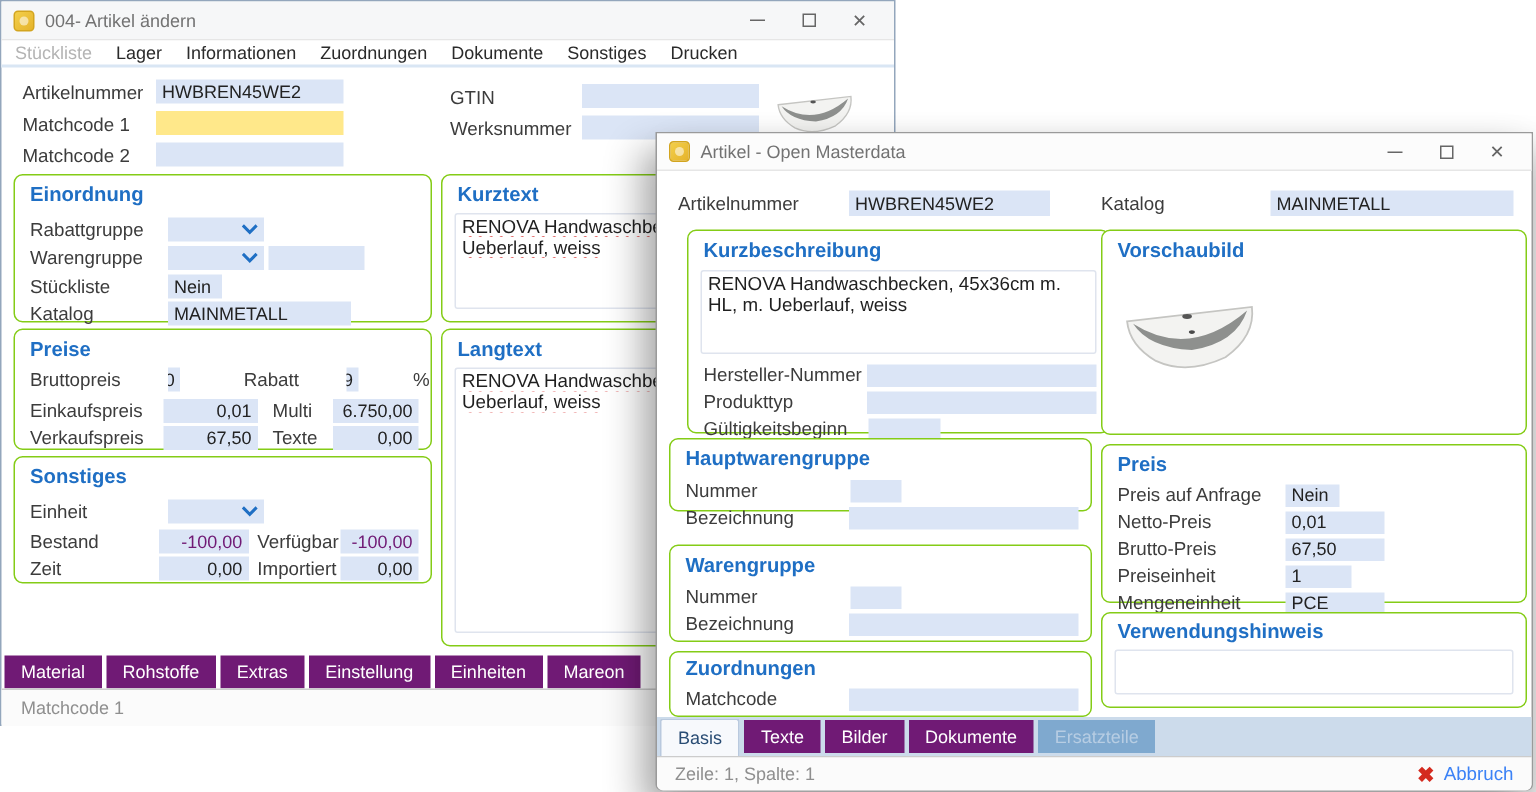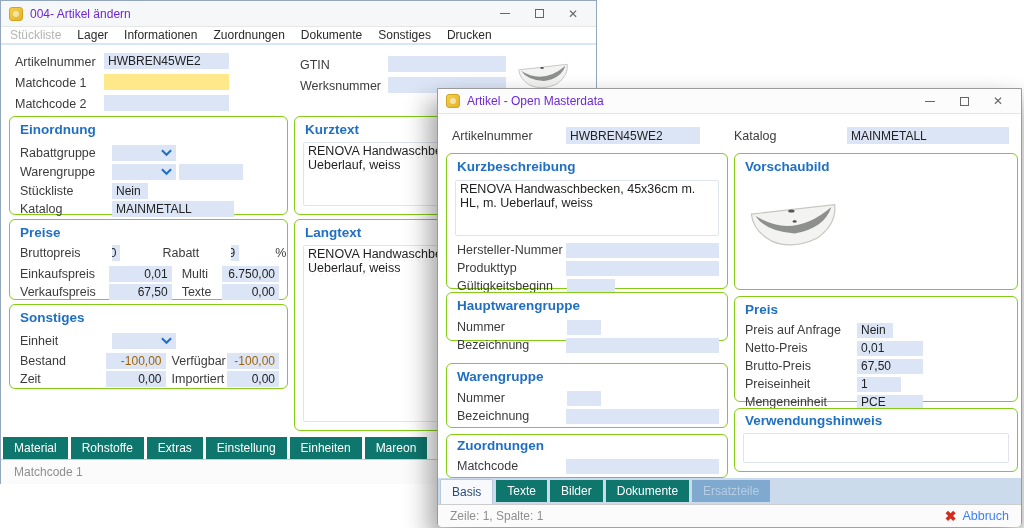--- a/index.html
+++ b/index.html
@@ -8,55 +8,55 @@
   .win { position:absolute; background:#fff; }
 
   
   .titlebar { display:flex; align-items:center; padding:0 6px 0 8px; background:#f6f7f8;
               border-bottom:1px solid #e6e6e6; }
   .appicon { width:14px; height:14px; border-radius:3px; flex:0 0 auto;
              background:linear-gradient(135deg,#f3cf4a,#e5b32b); border:1px solid #d3a51f;
              position:relative; }
   .appicon::after { content:""; position:absolute; left:3px; top:3px; width:6px; height:6px;
                     border-radius:50%; background:rgba(255,255,255,.55); }
-  .tb-title { margin-left:7px; font-size:12px; color:#6d28d9; white-space:nowrap; }
+  .tb-title { margin-left:7px; font-size:12px; color:#737373; white-space:nowrap; }
   .tb-controls { margin-left:auto; display:flex; }
   .tbtn { width:34px; height:20px; display:flex; align-items:center; justify-content:center;
           color:#666; font-size:12px; cursor:default; }
   .glyph-min { width:10px; height:1px; background:#666; display:block; }
   .glyph-max { width:9px; height:9px; border:1px solid #666; display:block; }
 
   
   .menu { display:flex; align-items:center; height:18px; padding-left:9px; gap:16px;
           background:#fff; border-bottom:2px solid #d9e6f4; }
   .mitem { font-size:12px; color:#2b2b2b; white-space:nowrap; }
   .mitem.disabled { color:#b4b4b4; }
 
   
   .lbl { font-size:12.5px; color:#3c3c3c; white-space:nowrap; }
   .fld { background:#dbe5f6; height:16px; font-size:12px; color:#222; display:flex;
          align-items:center; padding:0 4px; overflow:hidden; white-space:nowrap; }
   .fld.num { justify-content:flex-end; }
-  .fld.red { color:#a16207; }
+  .fld.red { color:#701a75; }
   .fld.yellow { background:#ffe88a; }
   .panel { position:absolute; background:#fff; border:1px solid #84cc16; border-radius:6px; }
   .ph { position:absolute; left:10px; top:5px; font-size:13.5px; font-weight:700; color:#1f6fc4; }
   .prow { position:absolute; display:flex; align-items:center; height:18px; left:10px; right:8px; }
   .chev { margin-left:auto; display:flex; align-items:center; }
   .txtarea { position:absolute; background:#fff; border:1px solid #dfe4ee; border-radius:2px;
              font-size:12.5px; color:#1f1f1f; padding:1px 4px; overflow:hidden; }
   .nowrapline { white-space:nowrap; overflow:hidden; display:block; }
   .misspelled { text-decoration:underline; text-decoration-style:wavy;
                 text-decoration-color:#e05a5a; text-decoration-thickness:1px;
                 text-underline-offset:2px; }
 
   
   .tabbar { position:absolute; display:flex; align-items:flex-end; gap:3px; padding-left:2px; }
   .tab { height:22px; display:flex; align-items:center; padding:0 11px; font-size:12px;
-         background:#0f766e; color:#fff; white-space:nowrap; }
+         background:#701a75; color:#fff; white-space:nowrap; }
   .tab.active { background:#f7f9fc; color:#333; border:1px solid #b9c9de; border-bottom:none;
                 height:25px; border-radius:2px 2px 0 0; }
   .tab.disabled { background:#7fa9cf; color:#b7cde3; }
 
   
   .statusbar { position:absolute; left:0; right:0; display:flex; align-items:center;
                background:#fbfbfb; border-top:1px solid #ccc; font-size:12px; color:#8f8f8f; }
 </style>
 </head>
 <body>
@@ -239,21 +239,21 @@
           <span>✕</span>
         </span>
     </span>
   </div>
 
   <span class="lbl" style="position:absolute; left:14px; top:40px;">Artikelnummer</span>
   <span class="fld" style="position:absolute; left:128px; top:38px; width:134px; height:17px;">HWBREN45WE2</span>
   <span class="lbl" style="position:absolute; left:296px; top:40px;">Katalog</span>
   <span class="fld" style="position:absolute; left:409px; top:38px; width:162px; height:17px;">MAINMETALL</span>
 
-  <div class="panel" style="left:8px; top:64px; width:282px; height:136px;">
+  <div class="panel" style="left:20px; top:64px; width:282px; height:136px;">
     <span class="ph">Kurzbeschreibung</span>
     <div class="txtarea" style="left:8px; right:8px; top:26px; height:56px;">
       <span>RENOVA Handwaschbecken, 45x36cm m. HL, m. Ueberlauf, weiss</span>
     </div>
     <div class="prow" style="top:106px; height:16px;">
       <span class="lbl" style="width:110px;">Produkttyp</span>
       <span class="fld" style="width:154px; height:15px;"></span>
     </div>
     <div class="prow" style="top:88px; height:16px;">
       <span class="lbl" style="width:110px;">Hersteller-Nummer</span>

